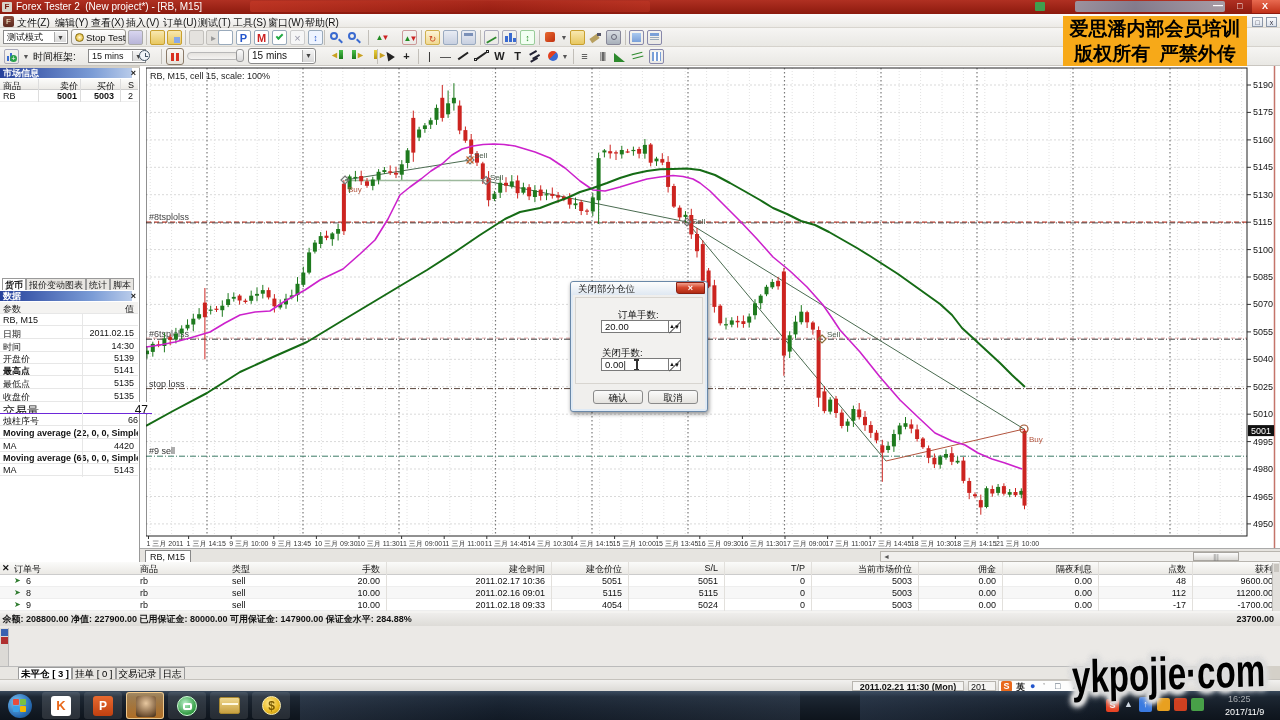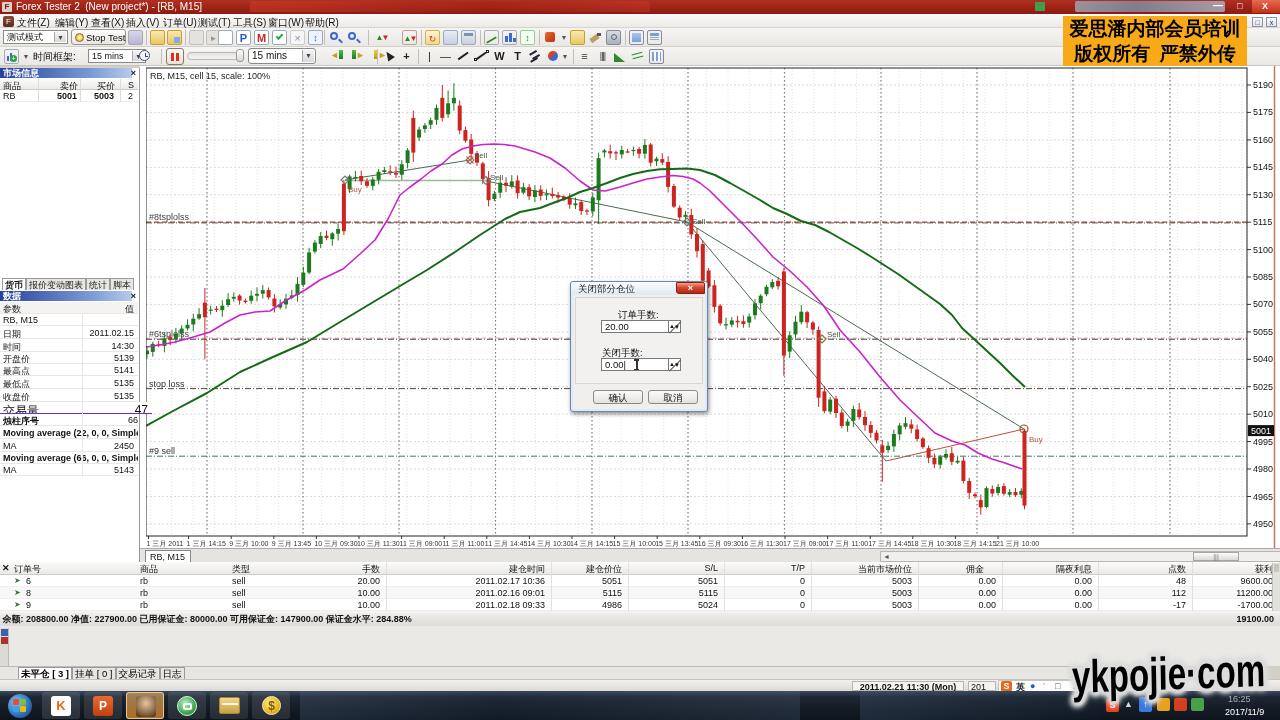--- a/index.html
+++ b/index.html
@@ -762,45 +762,45 @@
   </div>
 <div class="abs" style="left:0;top:340px;width:138px;height:12px;background:#fff;border-bottom:1px solid #e7e7e7;font-size:9px;color:#111;overflow:hidden">
     <span class="abs" style="left:3px;top:1px;white-space:nowrap;font-weight:normal">时间</span>
     <span class="abs" style="right:4px;top:1px">14:30</span>
   </div>
 <div class="abs" style="left:0;top:352px;width:138px;height:12px;background:#fff;border-bottom:1px solid #e7e7e7;font-size:9px;color:#111;overflow:hidden">
     <span class="abs" style="left:3px;top:1px;white-space:nowrap;font-weight:normal">开盘价</span>
     <span class="abs" style="right:4px;top:1px">5139</span>
   </div>
 <div class="abs" style="left:0;top:364px;width:138px;height:12px;background:#fff;border-bottom:1px solid #e7e7e7;font-size:9px;color:#111;overflow:hidden">
-    <span class="abs" style="left:3px;top:1px;white-space:nowrap;font-weight:normal">最高点</span>
+    <span class="abs" style="left:3px;top:1px;white-space:nowrap;font-weight:bold">最高点</span>
     <span class="abs" style="right:4px;top:1px">5141</span>
   </div>
 <div class="abs" style="left:0;top:377px;width:138px;height:12px;background:#fff;border-bottom:1px solid #e7e7e7;font-size:9px;color:#111;overflow:hidden">
     <span class="abs" style="left:3px;top:1px;white-space:nowrap;font-weight:normal">最低点</span>
     <span class="abs" style="right:4px;top:1px">5135</span>
   </div>
 <div class="abs" style="left:0;top:390px;width:138px;height:12px;background:#fff;border-bottom:1px solid #e7e7e7;font-size:9px;color:#111;overflow:hidden">
     <span class="abs" style="left:3px;top:1px;white-space:nowrap;font-weight:normal">收盘价</span>
     <span class="abs" style="right:4px;top:1px">5135</span>
   </div>
 <div class="abs" style="left:0;top:402px;width:152px;height:12px;background:#fff;border-bottom:1px solid #6d28d9;font-size:12px;color:#111;overflow:hidden">
     <span class="abs" style="left:3px;top:1px;white-space:nowrap;font-weight:normal">交易量</span>
     <span class="abs" style="right:4px;top:1px">47</span>
   </div>
 <div class="abs" style="left:0;top:414px;width:138px;height:12px;background:#fff;border-bottom:1px solid #e7e7e7;font-size:9px;color:#111;overflow:hidden">
-    <span class="abs" style="left:3px;top:1px;white-space:nowrap;font-weight:bold">烛柱序号</span>
+    <span class="abs" style="left:3px;top:1px;white-space:nowrap;font-weight:normal">烛柱序号</span>
     <span class="abs" style="right:0;top:1px">66</span>
   </div>
 <div class="abs" style="left:0;top:427px;width:138px;height:12px;background:#fff;border-bottom:1px solid #e7e7e7;font-size:9px;color:#111;overflow:hidden">
     <span class="abs" style="left:3px;top:1px;white-space:nowrap;font-weight:bold">Moving average (22, 0, 0, Simple (SM</span>
   </div>
 <div class="abs" style="left:0;top:440px;width:138px;height:12px;background:#fff;border-bottom:1px solid #e7e7e7;font-size:9px;color:#111;overflow:hidden">
     <span class="abs" style="left:3px;top:1px;white-space:nowrap;font-weight:normal">MA</span>
-    <span class="abs" style="right:4px;top:1px">2450</span>
+    <span class="abs" style="right:4px;top:1px">4420</span>
   </div>
 <div class="abs" style="left:0;top:452px;width:138px;height:12px;background:#fff;border-bottom:1px solid #e7e7e7;font-size:9px;color:#111;overflow:hidden">
     <span class="abs" style="left:3px;top:1px;white-space:nowrap;font-weight:bold">Moving average (66, 0, 0, Simple (SM</span>
   </div>
 <div class="abs" style="left:0;top:464px;width:138px;height:12px;background:#fff;border-bottom:1px solid #e7e7e7;font-size:9px;color:#111;overflow:hidden">
     <span class="abs" style="left:3px;top:1px;white-space:nowrap;font-weight:normal">MA</span>
     <span class="abs" style="right:4px;top:1px">5143</span>
   </div>
 <div class="abs" style="left:82px;top:314px;width:1px;height:163px;background:#e7e7e7"></div>
 
@@ -809,21 +809,21 @@
     <span class="abs" style="left:2px;top:1px;font-weight:bold">✕</span>
     <span class="bcell" style="left:14px;top:1px">订单号</span>
     <span class="bcell" style="left:140px;top:1px">商品</span>
     <span class="bcell" style="left:232px;top:1px">类型</span>
     <span class="bcell" style="right:900px;top:1px">手数</span>
     <span class="bcell" style="right:735px;top:1px">建仓时间</span>
     <span class="bcell" style="right:658px;top:1px">建仓价位</span>
     <span class="bcell" style="right:562px;top:1px">S/L</span>
     <span class="bcell" style="right:475px;top:1px">T/P</span>
     <span class="bcell" style="right:368px;top:1px">当前市场价位</span>
-    <span class="bcell" style="right:296px;top:1px">佣金</span>
+    <span class="bcell" style="right:284px;top:1px">佣金</span>
     <span class="bcell" style="right:188px;top:1px">隔夜利息</span>
     <span class="bcell" style="right:94px;top:1px">点数</span>
     <span class="bcell" style="right:7px;top:1px">获利</span>
   </div>
 <div class="abs" style="left:0;top:575px;width:1280px;height:12px;background:#fff;border-bottom:1px solid #eee;font-size:9px;color:#111">
     <span class="abs" style="left:14px;top:1px;color:#2d7a2d;font-size:8px">➤</span>
     <span class="bcell" style="left:26px;top:1px">6</span>
     <span class="bcell" style="left:140px;top:1px">rb</span>
     <span class="bcell" style="left:232px;top:1px">sell</span>
     <span class="bcell" style="right:900px;top:1px">20.00</span>
@@ -853,21 +853,21 @@
     <span class="bcell" style="right:94px;top:1px">112</span>
     <span class="bcell" style="right:7px;top:1px">11200.00</span>
   </div>
 <div class="abs" style="left:0;top:599px;width:1280px;height:12px;background:#fff;border-bottom:1px solid #eee;font-size:9px;color:#111">
     <span class="abs" style="left:14px;top:1px;color:#2d7a2d;font-size:8px">➤</span>
     <span class="bcell" style="left:26px;top:1px">9</span>
     <span class="bcell" style="left:140px;top:1px">rb</span>
     <span class="bcell" style="left:232px;top:1px">sell</span>
     <span class="bcell" style="right:900px;top:1px">10.00</span>
     <span class="bcell" style="right:735px;top:1px">2011.02.18 09:33</span>
-    <span class="bcell" style="right:658px;top:1px">4986</span>
+    <span class="bcell" style="right:658px;top:1px">4054</span>
     <span class="bcell" style="right:562px;top:1px">5024</span>
     <span class="bcell" style="right:475px;top:1px">0</span>
     <span class="bcell" style="right:368px;top:1px">5003</span>
     <span class="bcell" style="right:284px;top:1px">0.00</span>
     <span class="bcell" style="right:188px;top:1px">0.00</span>
     <span class="bcell" style="right:94px;top:1px">-17</span>
     <span class="bcell" style="right:7px;top:1px">-1700.00</span>
   </div>
 <div class="abs" style="left:386px;top:562px;width:1px;height:49px;background:#e2e0dc"></div>
 <div class="abs" style="left:551px;top:562px;width:1px;height:49px;background:#e2e0dc"></div>
@@ -877,21 +877,21 @@
 <div class="abs" style="left:918px;top:562px;width:1px;height:49px;background:#e2e0dc"></div>
 <div class="abs" style="left:1002px;top:562px;width:1px;height:49px;background:#e2e0dc"></div>
 <div class="abs" style="left:1098px;top:562px;width:1px;height:49px;background:#e2e0dc"></div>
 <div class="abs" style="left:1192px;top:562px;width:1px;height:49px;background:#e2e0dc"></div>
 <div class="abs" style="left:1279px;top:562px;width:1px;height:49px;background:#e2e0dc"></div>
 <div class="abs" style="left:1272px;top:563px;width:8px;height:48px;background:#e2e0dc;border-left:1px solid #c2c0bc">
     <div style="position:absolute;left:1px;top:1px;width:5px;height:8px;background:#c8c5bf"></div>
   </div>
 
 <div class="abs statusline">&nbsp;余额: 208800.00 净值: 227900.00 已用保证金: 80000.00 可用保证金: 147900.00 保证金水平: 284.88%
- <span class="abs" style="right:6px;top:0">19100.00</span></div>
+ <span class="abs" style="right:6px;top:0">23700.00</span></div>
 <div class="abs midgray"></div>
 <div class="abs" style="left:0;top:628px;width:9px;height:38px;background:#dcdad6;border-right:1px solid #bbb">
   <div class="abs" style="left:1px;top:1px;width:7px;height:7px;background:#3a62b0"></div>
   <div class="abs" style="left:1px;top:9px;width:7px;height:7px;background:#b03030"></div>
 </div>
 <div class="abs tabrow">
  <span class="tab on" style="height:12px;line-height:12px;margin-left:18px">未平仓 [ 3 ]</span><span class="tab" style="height:12px;line-height:12px">挂单 [ 0 ]</span><span class="tab" style="height:12px;line-height:12px">交易记录</span><span class="tab" style="height:12px;line-height:12px">日志</span>
 </div>
 <div class="abs srow">
  <div class="abs" style="left:852px;top:1px;width:112px;height:10px;border:1px solid #b8b5af;background:#f4f3f1;font-weight:bold;text-align:center;line-height:10px">2011.02.21 11:30 (Mon)</div>

